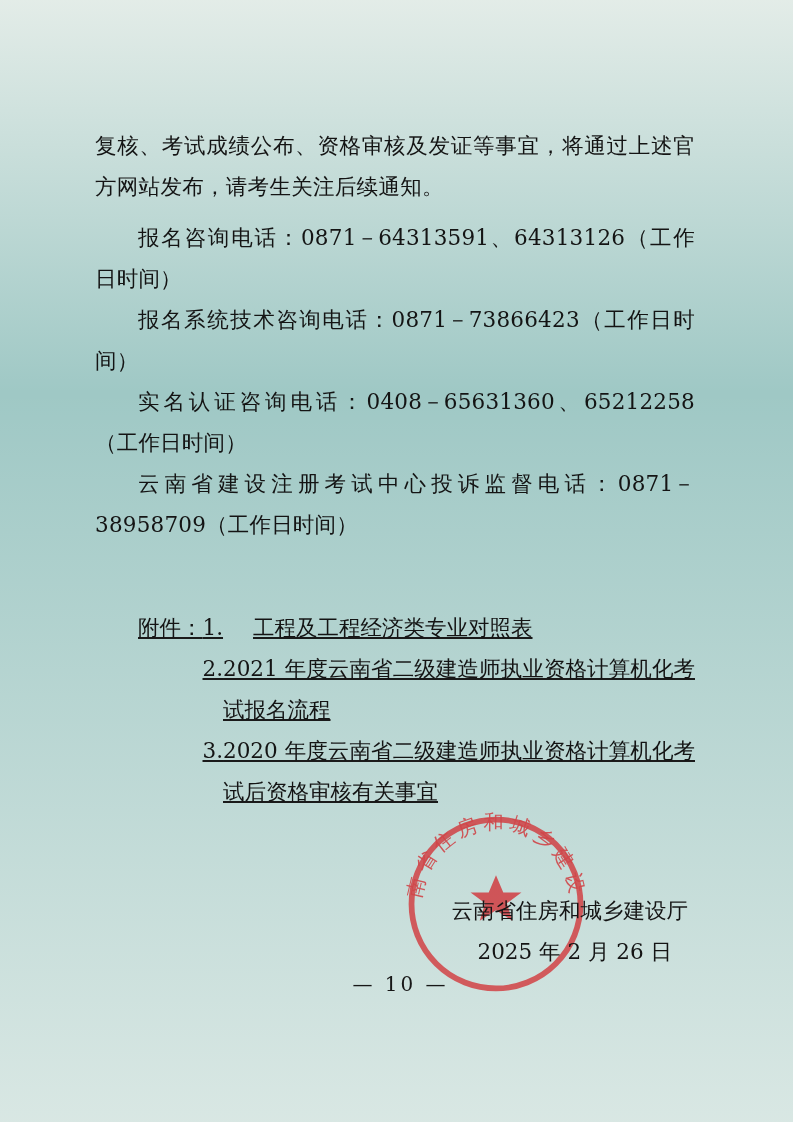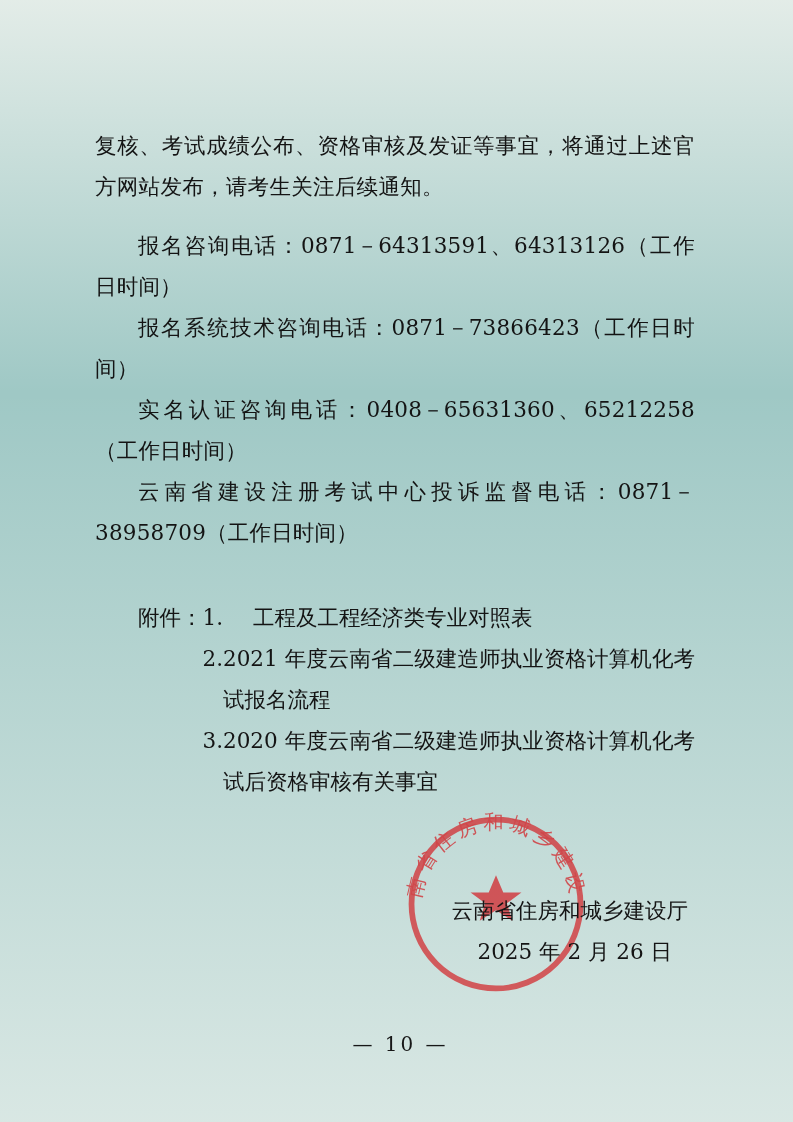--- a/index.html
+++ b/index.html
@@ -37,33 +37,34 @@
   }
   .para {
     font-size: 21.5px;
     line-height: 41px;
     letter-spacing: 0.3px;
     text-align: justify;
     text-justify: inter-ideograph;
     color: #141414;
   }
   .contact-list {
-    margin-top: 18px;
+    margin-top: 10px;
   }
   .contact-line {
     font-size: 21.5px;
     line-height: 41px;
     letter-spacing: 0.2px;
     text-indent: 2em;
     text-align: justify;
     text-justify: inter-ideograph;
     color: #141414;
   }
   .attach-wrap {
-    margin-top: 44px;
+    margin-top: 62px;
+    text-decoration: underline;
   }
   .attach-row {
     display: flex;
     font-size: 21.5px;
     line-height: 41px;
     color: #141414;
   }
   .attach-label {
     padding-left: 2em;
     white-space: nowrap;
@@ -113,21 +114,21 @@
   }
   .seal svg {
     width: 100%;
     height: 100%;
     opacity: 0.82;
   }
   .page-number {
     position: absolute;
     left: 0;
     right: 0;
-    top: 1032px;
+    top: 972px;
     text-align: center;
     font-size: 20px;
     color: #171717;
     letter-spacing: 3px;
     padding-left: 8px;
   }
 </style>
 </head>
 <body>
 

